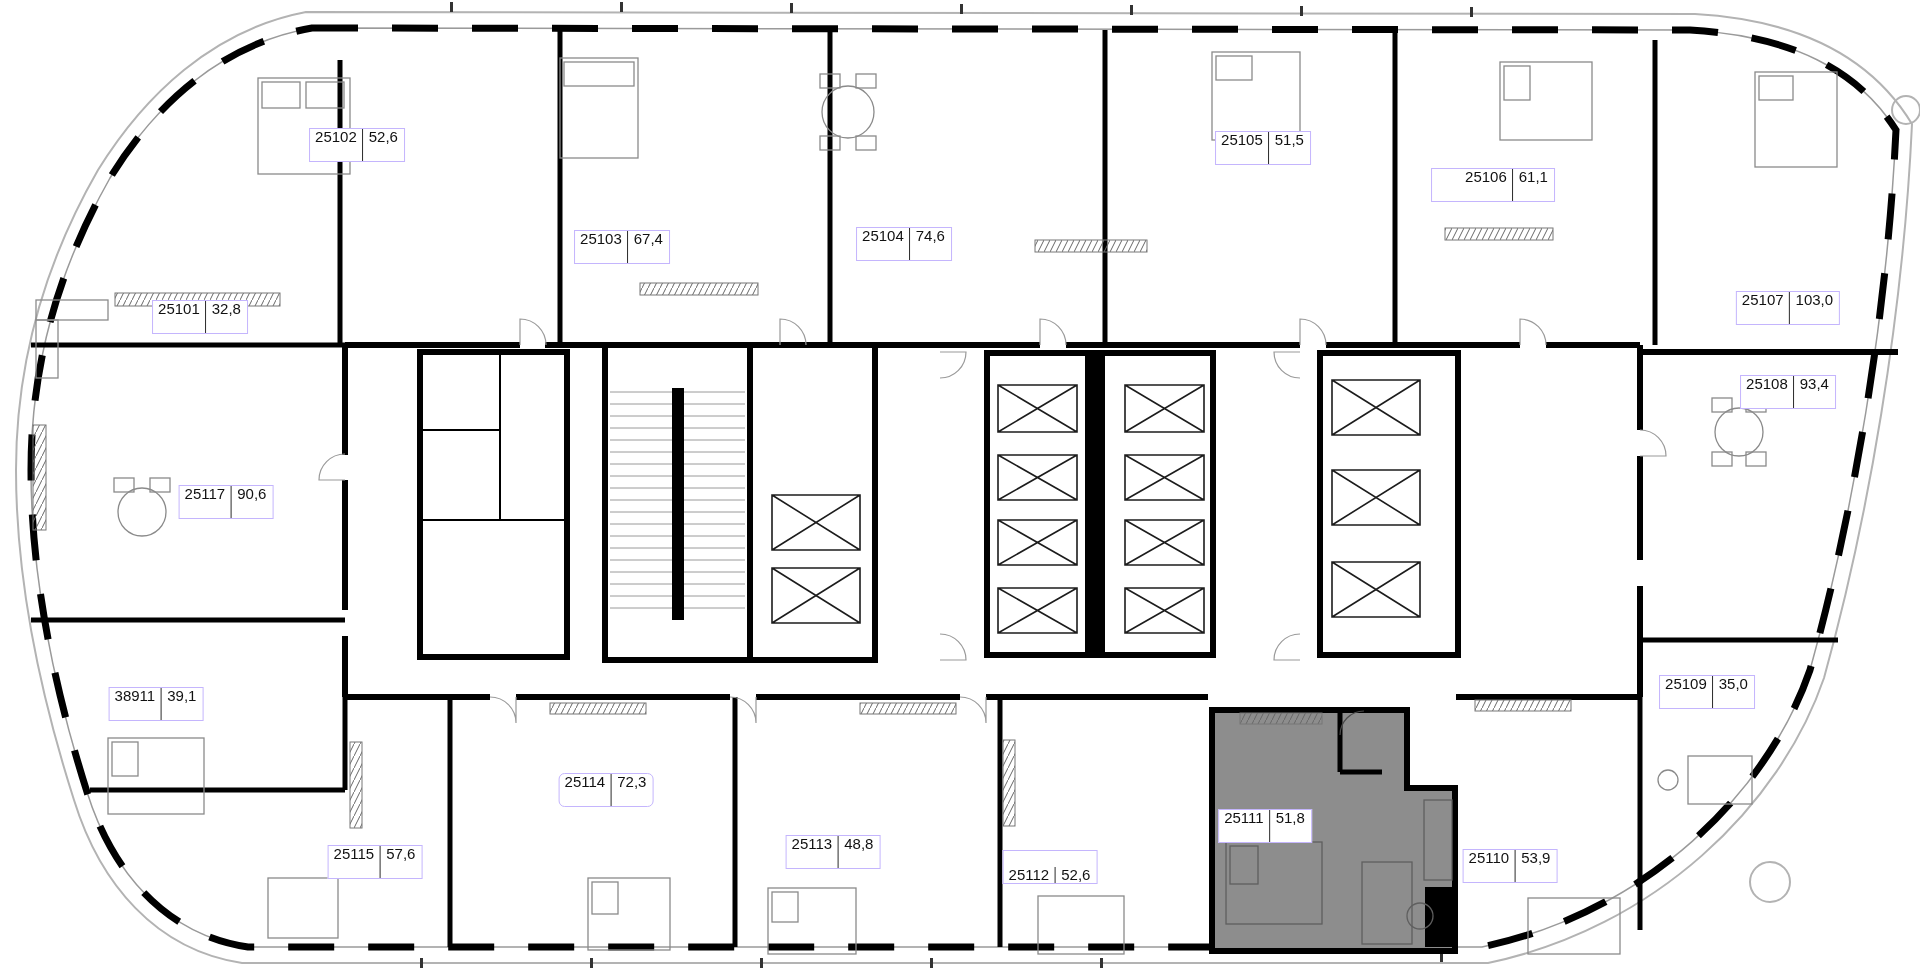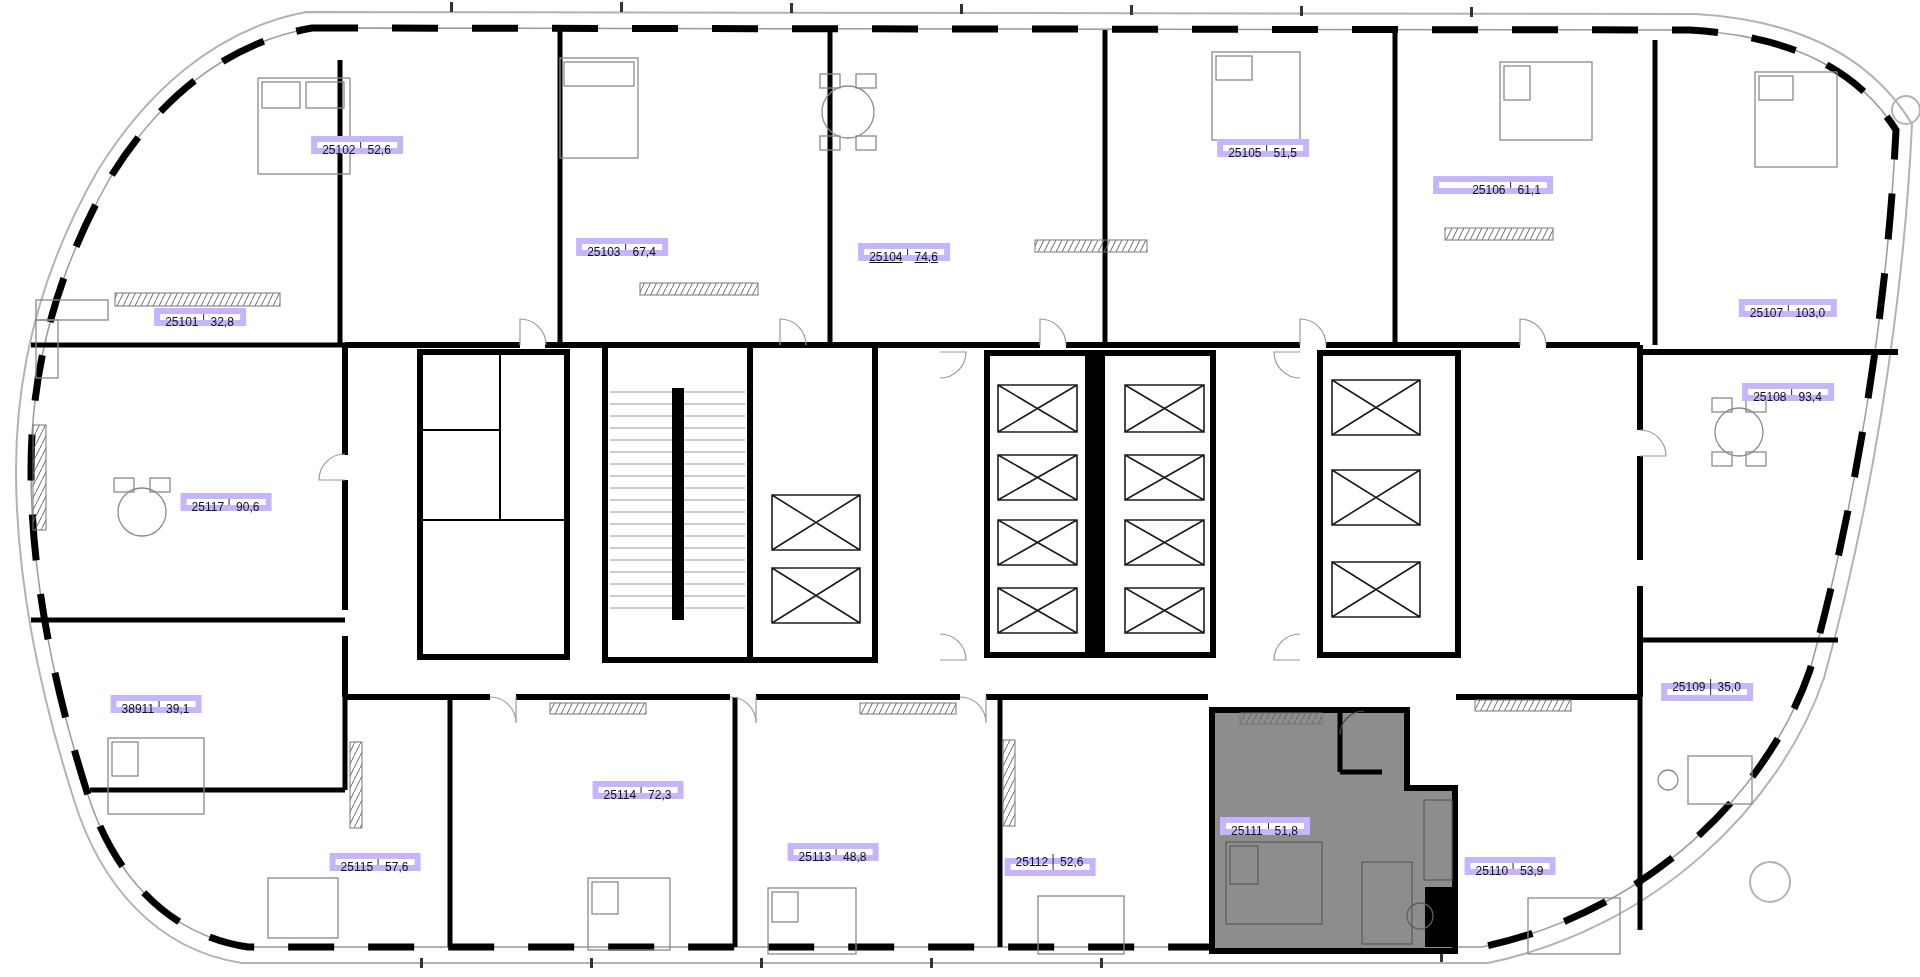--- a/index.html
+++ b/index.html
@@ -21,23 +21,23 @@
   .furn{fill:none;stroke:#8a8a8a;stroke-width:1.3;}
   .furn-dark{fill:none;stroke:#5f5f5f;stroke-width:1.3;}
   .door{fill:none;stroke:#9a9a9a;stroke-width:1.2;}
   .door-dark{fill:none;stroke:#4a4a4a;stroke-width:1.2;}
   .hatch-rect{fill:url(#hatch);stroke:#777;stroke-width:1;}
   .tick{fill:#333;}
   
   #labels-layer{position:absolute;left:0;top:0;width:100%;height:100%;pointer-events:none;}
   .unit-label{
     position:absolute;transform:translate(-50%,-50%);
-    display:flex;align-items:stretch;height:18px;box-sizing:border-box;
-    background:#fff;border:6px solid #c4b5fd;color:#111;
-    font-size:12px;line-height:16px;white-space:nowrap;pointer-events:auto;cursor:pointer;
+    display:flex;align-items:stretch;height:34px;box-sizing:border-box;
+    background:#fff;border:1px solid #c4b5fd;color:#111;
+    font-size:15px;line-height:16px;white-space:nowrap;pointer-events:auto;cursor:pointer;
   }
   .unit-label .cell-id{padding:0 5px;border-right:1px solid #2b2b2b;}
   .unit-label .cell-area{padding:0 6px;}
 </style>
 </head>
 <body>
 
 <div class="plan-wrap">
   <svg width="1920" height="977" viewBox="0 0 1920 977">
     <defs>
@@ -221,61 +221,61 @@
     <span class="cell-area">32,8</span>
   </div>
       <div class="unit-label" style="left: 357px; top: 145px;">
     <span class="cell-id">25102</span>
     <span class="cell-area">52,6</span>
   </div>
       <div class="unit-label" style="left: 622px; top: 247px;">
     <span class="cell-id">25103</span>
     <span class="cell-area">67,4</span>
   </div>
-      <div class="unit-label" style="left: 904px; top: 252px; text-decoration: underline;">
+      <div class="unit-label" style="left: 904px; top: 244px;">
     <span class="cell-id">25104</span>
     <span class="cell-area">74,6</span>
   </div>
       <div class="unit-label" style="left: 1263px; top: 148px;">
     <span class="cell-id">25105</span>
     <span class="cell-area">51,5</span>
   </div>
       <div class="unit-label" style="left: 1493px; top: 185px; padding-left: 28px;">
     <span class="cell-id">25106</span>
     <span class="cell-area">61,1</span>
   </div>
       <div class="unit-label" style="left: 1788px; top: 308px;">
     <span class="cell-id">25107</span>
     <span class="cell-area">103,0</span>
   </div>
       <div class="unit-label" style="left: 1788px; top: 392px;">
     <span class="cell-id">25108</span>
     <span class="cell-area">93,4</span>
   </div>
-      <div class="unit-label" style="left: 1707px; top: 692px; align-items: flex-end;">
+      <div class="unit-label" style="left: 1707px; top: 692px;">
     <span class="cell-id">25109</span>
     <span class="cell-area">35,0</span>
   </div>
       <div class="unit-label" style="left: 1510px; top: 866px;">
     <span class="cell-id">25110</span>
     <span class="cell-area">53,9</span>
   </div>
       <div class="unit-label highlighted" style="left: 1265px; top: 826px;">
     <span class="cell-id">25111</span>
     <span class="cell-area">51,8</span>
   </div>
       <div class="unit-label" style="left: 1050px; top: 867px; align-items: flex-end;">
     <span class="cell-id">25112</span>
     <span class="cell-area">52,6</span>
   </div>
       <div class="unit-label" style="left: 833px; top: 852px;">
     <span class="cell-id">25113</span>
     <span class="cell-area">48,8</span>
   </div>
-      <div class="unit-label" style="left: 638px; top: 790px;">
+      <div class="unit-label" style="left: 606px; top: 790px; border-radius: 6px;">
     <span class="cell-id">25114</span>
     <span class="cell-area">72,3</span>
   </div>
       <div class="unit-label" style="left: 375px; top: 862px;">
     <span class="cell-id">25115</span>
     <span class="cell-area">57,6</span>
   </div>
       <div class="unit-label" style="left: 156px; top: 704px;">
     <span class="cell-id">38911</span>
     <span class="cell-area">39,1</span>

